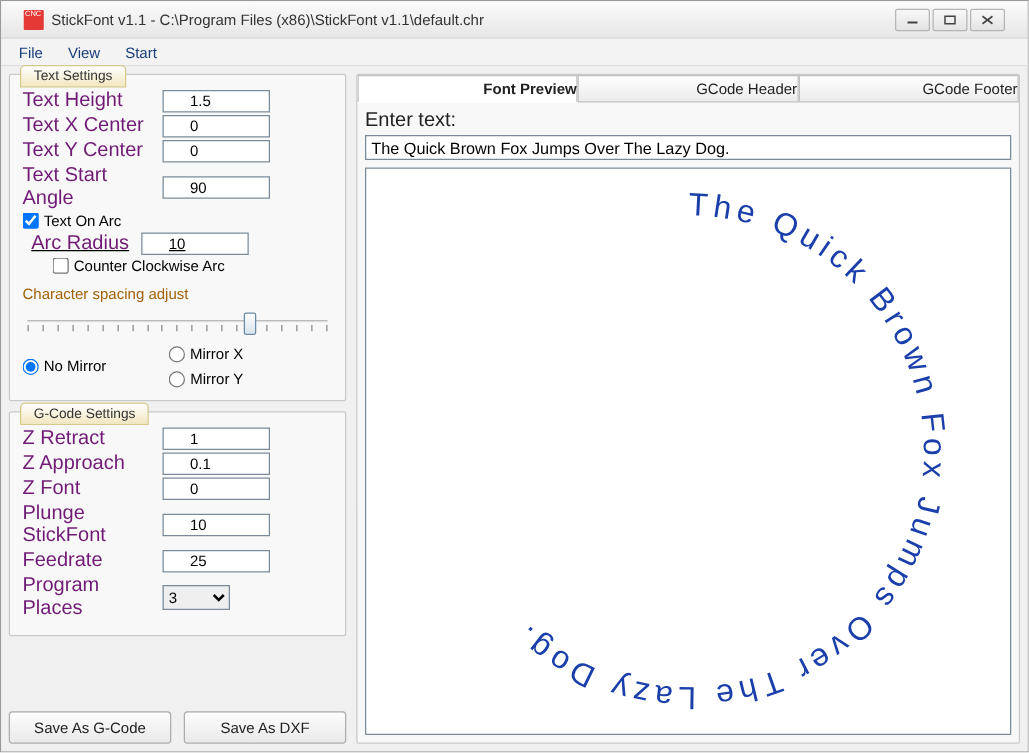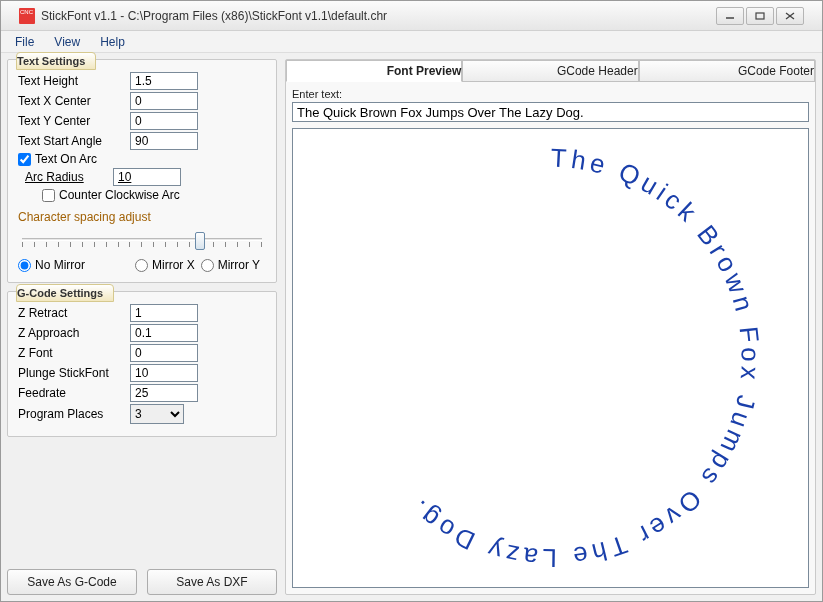--- a/index.html
+++ b/index.html
@@ -99,52 +99,51 @@
     border-radius: 2px;
     background: #f8f8f8;
     margin: 0 0 8px 0;
     padding: 10px 10px 10px 10px;
     position: relative;
   }
   fieldset.group > legend {
     position: absolute;
     top: -8px;
     left: 8px;
-    padding: 0 10px 2px 0;
+    padding: 0 10px 2px 10px;
     height: 18px;
     line-height: 16px;
     background: linear-gradient(#fff,#f2e7c0);
     border: 1px solid #d6c98e;
     border-radius: 4px 4px 0 0;
     font-size: 11px;
     color: #333;
-    font-weight: bold;
   }
 
   .row {
     display: flex;
     align-items: center;
     margin: 2px 0;
   }
   .row label {
     width: 112px;
-    font-size: 12px;
-    color: #000000;
+    font-size: 16px;
+    color: #701a75;
   }
   .row input.num {
-    width: 68px;
+    width: 86px;
     height: 18px;
     border: 1px solid #7a8a99;
     background: #fff;
-    padding: 0 4px;
+    padding: 0 21px;
     font-size: 12px;
   }
   .chkline {
     display: flex;
-    align-items: flex-end;
+    align-items: flex-start;
     gap: 4px;
     margin: 2px 0;
     font-size: 12px;
   }
   .chkline input { margin: 0; }
   .chkline.indent { margin-left: 24px; }
 
   .subrow { margin-left: 7px; text-decoration: underline; }
   .subrow label { width: 88px; }
 
@@ -192,22 +191,23 @@
 
   .radios {
     display: flex;
     gap: 50px;
     margin-top: 6px;
     flex-wrap: wrap;
     font-size: 12px;
   }
   .radios .col2 {
     display:flex;
-    flex-direction:row;
+    flex-direction:column;
     gap:6px;
+    align-items:flex-end;
   }
   .radios label { display: flex; align-items: center; gap: 4px; }
   .radios input { margin: 0; }
 
   .select-wrap {
     display: flex;
     align-items: center;
   }
   .select-wrap select {
     width: 54px;
@@ -258,21 +258,21 @@
     font-size: 12px;
     color: #222;
     cursor: default;
   }
   .tab.active {
     font-weight: bold;
     background: #fff;
     border-bottom-color: #fff;
   }
   .enter-label {
-    font-size: 11px;
+    font-size: 16px;
     margin: 2px 0 2px 0;
     color: #222;
   }
   .text-input {
     width: 100%;
     height: 20px;
     border: 1px solid #7a8a99;
     padding: 0 4px;
     font-size: 13px;
     margin-bottom: 6px;
@@ -313,21 +313,21 @@
             <line x1="1" y1="1" x2="9" y2="7" stroke="#444" stroke-width="1.3"></line>
             <line x1="9" y1="1" x2="1" y2="7" stroke="#444" stroke-width="1.3"></line>
           </svg>
       </div>
     </div>
   </div>
 
   <div class="menubar">
     <span>File</span>
     <span>View</span>
-    <span>Help</span>
+    <span>Start</span>
   </div>
 
   <div class="client">
     <div class="left-col">
 
       <fieldset class="group">
         <legend>Text Settings</legend>
 
         <div class="row">
           <label>Text Height</label>

